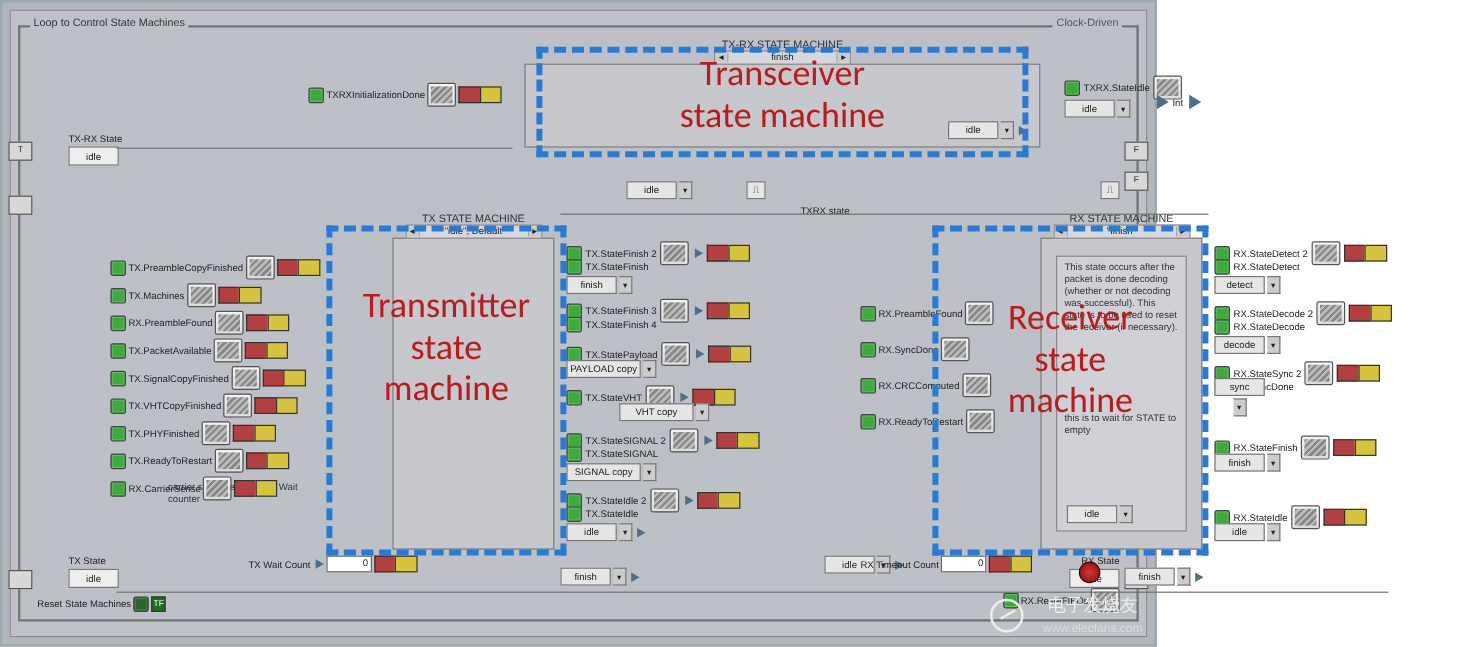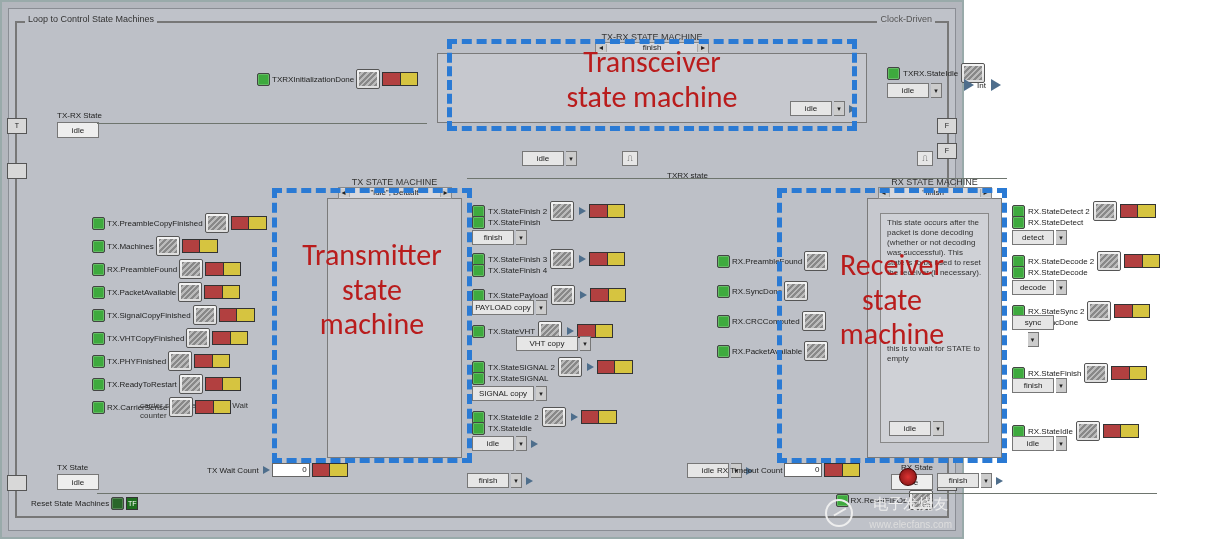--- a/index.html
+++ b/index.html
@@ -578,21 +578,21 @@
             <span class="lbl">RX.SyncDone</span>
             <span class="vi"></span>
           </div>
         <div class="node" style="left:700px; top:288px;">
             <span class="bool-ind"></span>
             <span class="lbl">RX.CRCComputed</span>
             <span class="vi"></span>
           </div>
         <div class="node" style="left:700px; top:318px;">
             <span class="bool-ind"></span>
-            <span class="lbl">RX.PacketAvailable</span>
+            <span class="lbl">RX.ReadyToRestart</span>
             <span class="vi"></span>
           </div>
       </div>
 
       <div>
         <div class="sig-row" style="left:995px; top:178px;">
             <span class="bool-ind"></span>
             <span class="lbl">RX.StateDetect 2</span>
             <span class="vi"></span>
             <span class="err-clust">

